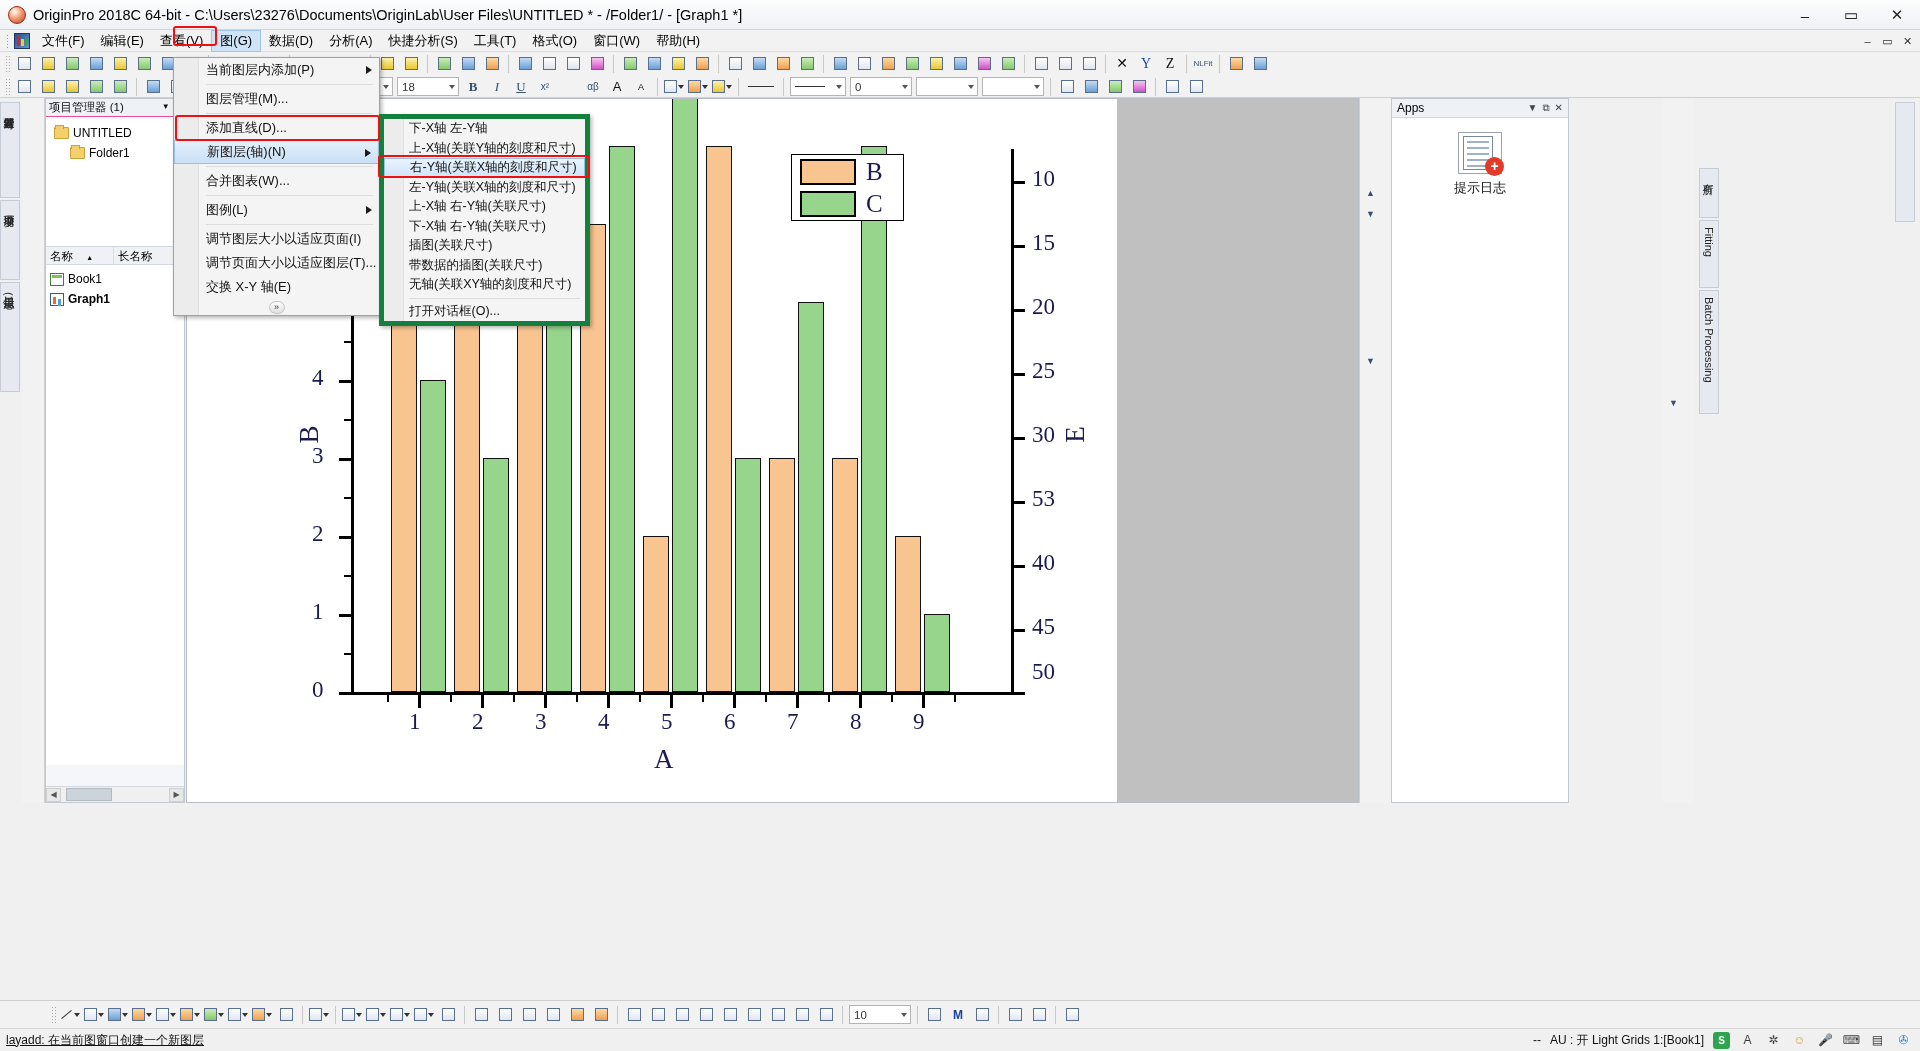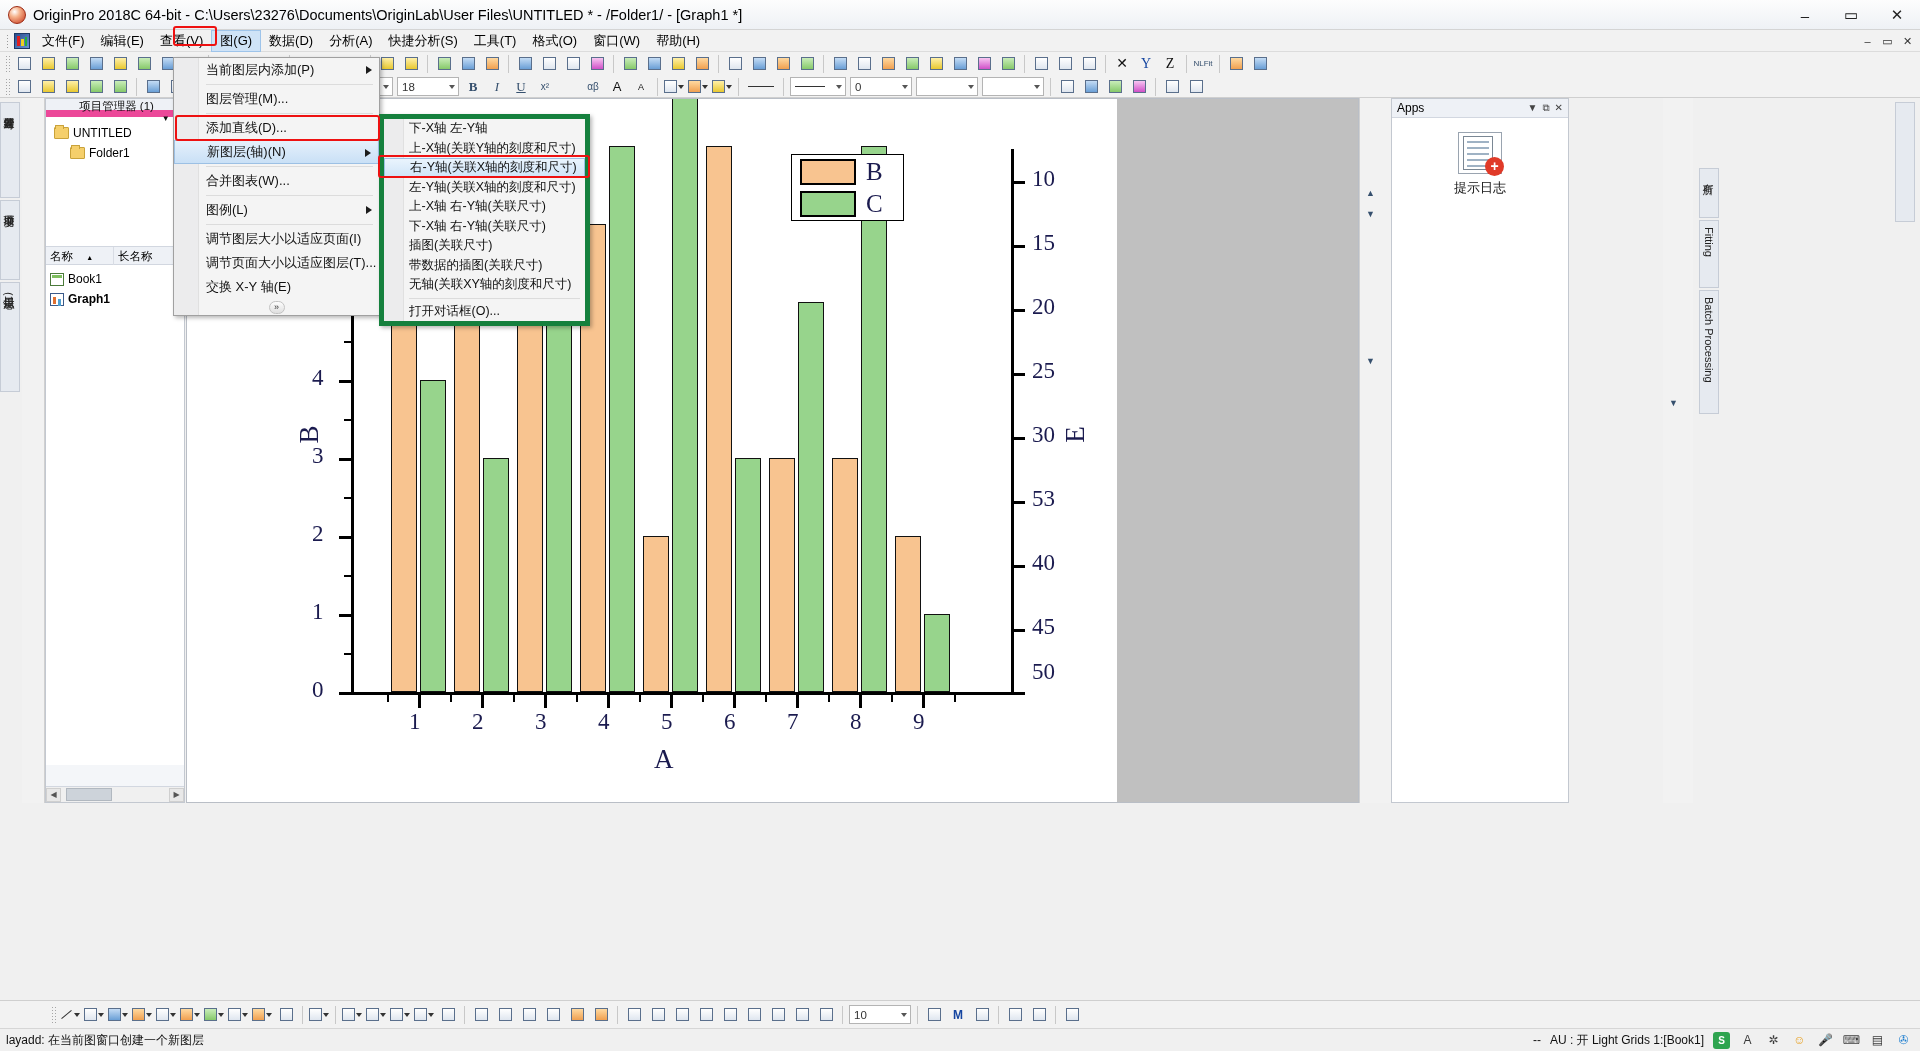--- a/index.html
+++ b/index.html
@@ -99,21 +99,21 @@
     font-size:11px;padding:6px 3px;color:#222;background:#e6eaf0;border:1px solid #c6ccd6;
     margin-bottom:2px;width:20px;
   }
 
   
   #proj-panel{
     position:absolute;left:45px;top:98px;width:140px;height:705px;
     background:#f4f6f9;border:1px solid #c3c8d0;
   }
   #proj-header{height:18px;display:flex;align-items:center;background:#eef1f6;
-    border-bottom:7px solid #ec4899;font-size:11.5px;padding-left:3px;color:#111;flex-direction:column;}
+    border-bottom:1px solid #ec4899;font-size:11.5px;padding-left:3px;color:#111;}
   #proj-header .hdr-icons{margin-left:auto;display:flex;gap:4px;padding-right:4px;}
   #proj-tree{height:130px;background:#fff;border-bottom:1px solid #d2d7e0;padding:6px 4px;font-size:12px;}
   .tree-row{display:flex;align-items:center;gap:4px;height:20px;}
   .folder-ic{width:15px;height:12px;background:#f5cf6b;border:1px solid #c9a23a;border-radius:1px;position:relative;}
   .folder-ic::before{content:"";position:absolute;left:0;top:-3px;width:7px;height:3px;background:#f5cf6b;border:1px solid #c9a23a;border-bottom:none;border-radius:1px 1px 0 0;}
   #proj-list-hdr{height:18px;display:flex;align-items:center;background:#eef1f6;border-bottom:1px solid #d2d7e0;font-size:11.5px;}
   .lh-cell{padding-left:4px;border-right:1px solid #d8dce4;height:18px;line-height:18px;}
   #proj-list{background:#fff;height:500px;padding:4px 4px;font-size:12px;}
   .wbook-ic{width:14px;height:13px;background:#fff;border:1px solid #4a7a3a;position:relative;}
   .wbook-ic::after{content:"";position:absolute;left:1px;top:1px;right:1px;height:3px;background:#7fbf5f;}
@@ -165,21 +165,21 @@
   #right-tabs{position:absolute;left:1699px;top:98px;width:22px;height:705px;}
   #far-right-tool{position:absolute;left:1663px;top:98px;width:30px;height:705px;background:#f2f2f2;}
   #far-right-tabs{position:absolute;left:1895px;top:98px;width:25px;height:705px;background:#f0f0f0;}
 
   
   #bottom-bar{position:absolute;left:0;top:1000px;width:1920px;height:28px;background:#f2f2f2;border-top:1px solid #cfcfcf;
     display:flex;align-items:center;}
   
   #statusbar{position:absolute;left:0;bottom:0;width:1920px;height:23px;background:#f0f0f0;border-top:1px solid #d6d6d6;
     display:flex;align-items:center;font-size:12px;color:#111;}
-  #status-left{padding-left:6px;}
+  #status-left{padding-left:6px;text-decoration:underline;}
   #status-right{margin-left:auto;display:flex;align-items:center;gap:9px;padding-right:8px;}
   .tray-ic{width:17px;height:17px;display:flex;align-items:center;justify-content:center;font-size:12px;color:#3b3b3b;}
 
   
   #menu-g{
     position:absolute;left:173px;top:57px;width:207px;
     background:#f4f4f4;border:1px solid #a0a0a0;box-shadow:2px 2px 4px rgba(0,0,0,.28);
     z-index:60;
   }
   #menu-g .mg-strip{position:absolute;left:0;top:0;width:25px;bottom:0;background:#ececed;border-right:1px solid #e0e0e0;}

